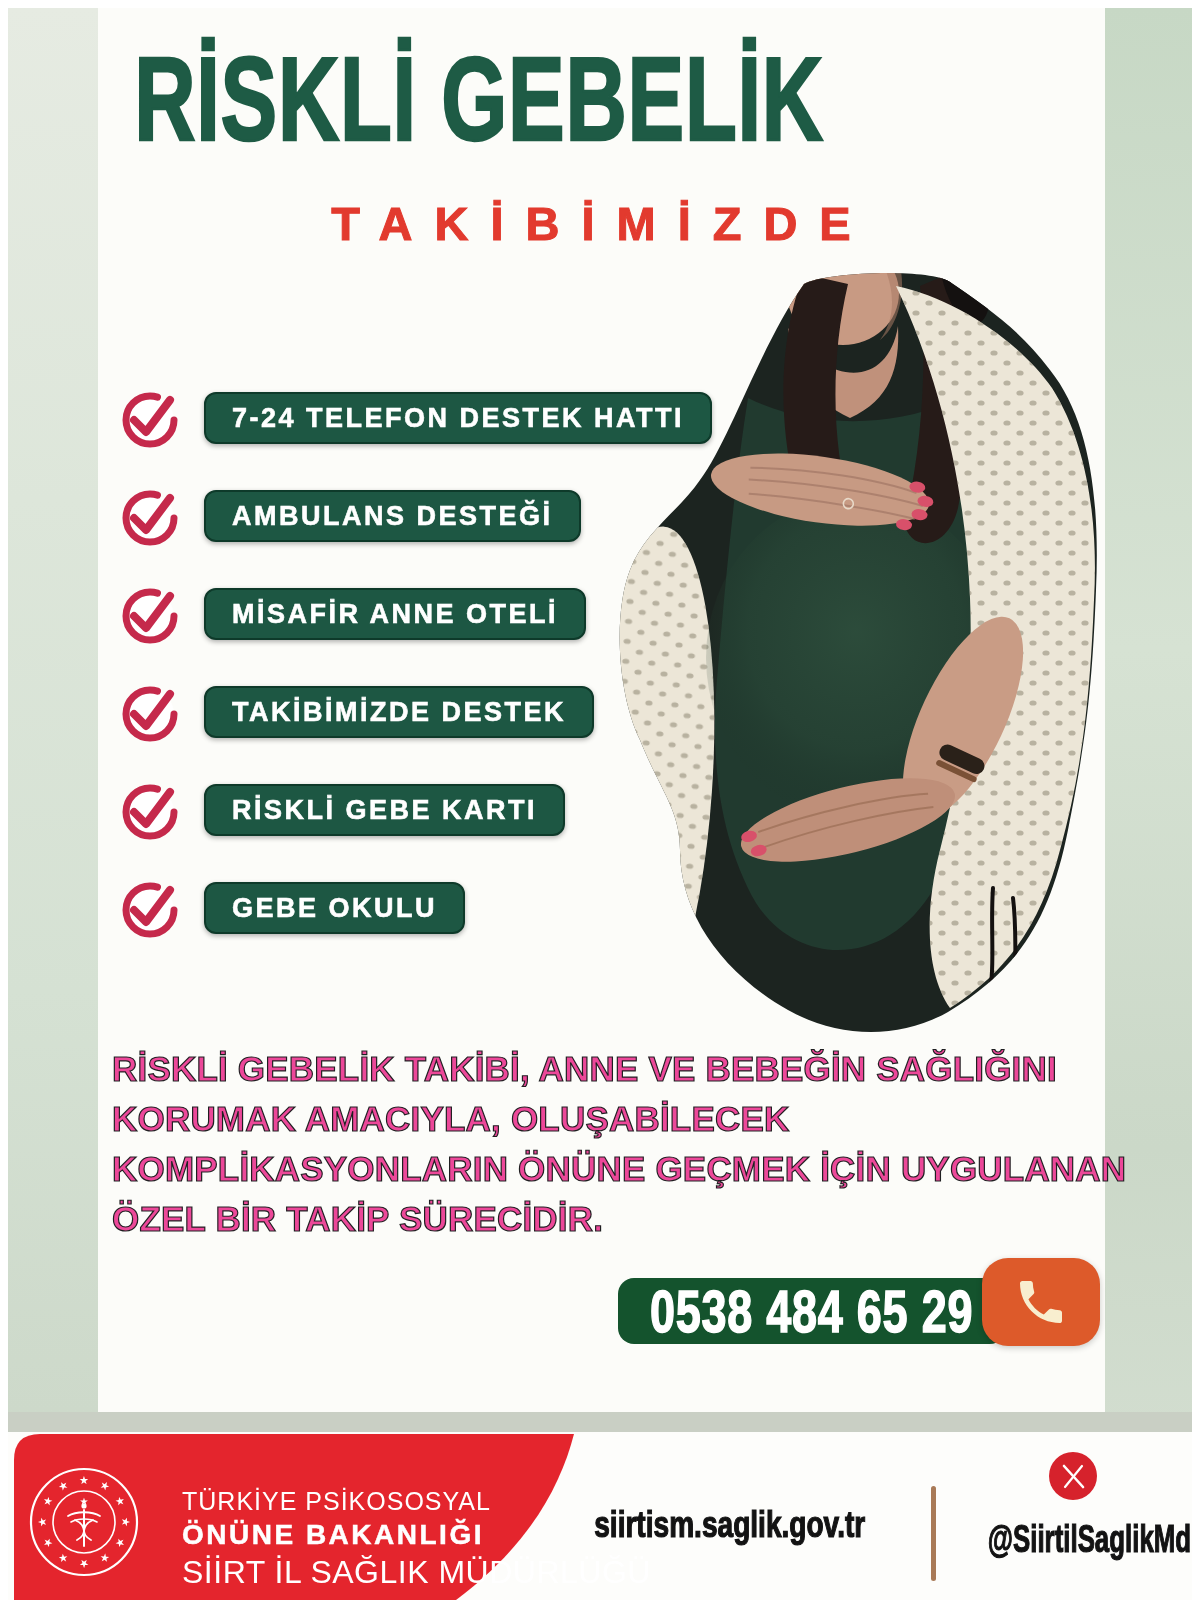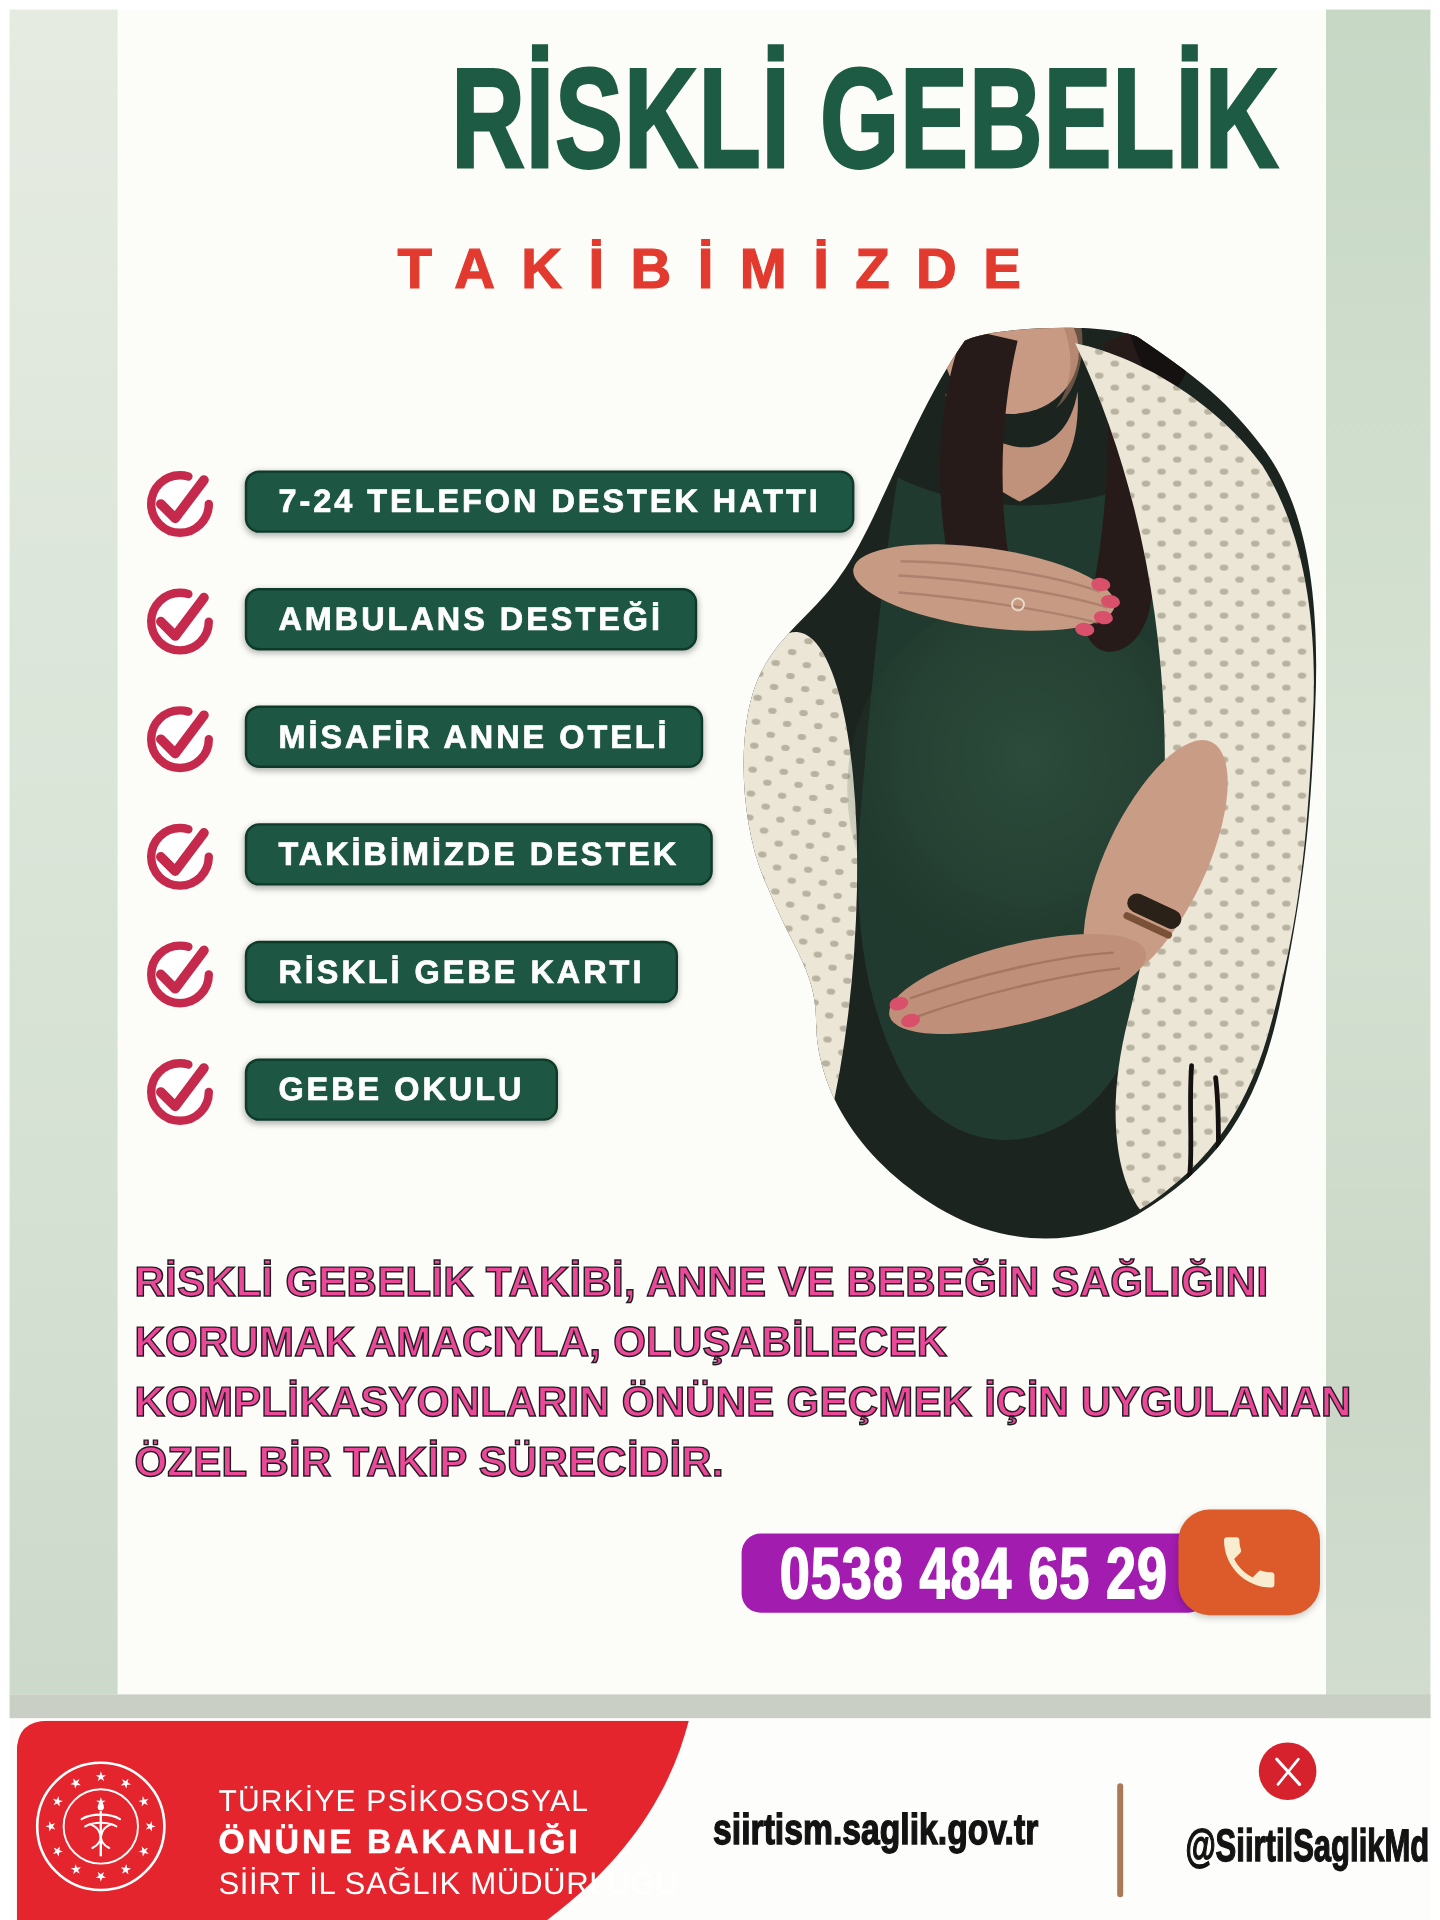--- a/index.html
+++ b/index.html
@@ -7,21 +7,21 @@
     position:relative;width:1200px;height:1600px;background:#ffffff;
     overflow:hidden;font-family:"Liberation Sans",sans-serif;
   }
   .inner-bg{position:absolute;left:8px;top:8px;width:1184px;height:1584px;background:#fcfcf9;}
   .band-left{position:absolute;left:8px;top:8px;width:90px;height:1404px;
     background:linear-gradient(180deg,#e6ebe2 0%,#dde6da 35%,#d5e1d3 70%,#cdd9ca 100%);}
   .band-right{position:absolute;left:1105px;top:8px;width:87px;height:1424px;
     background:linear-gradient(180deg,#c7d8c5 0%,#d6e2d3 45%,#cbd8c8 80%,#d2ddcf 100%);}
   .strip{position:absolute;left:8px;top:1412px;width:1184px;height:20px;background:#c9cfc4;}
 
-  .title{position:absolute;left:0;top:38px;width:100%;text-align:right;
+  .title{position:absolute;left:0;top:38px;width:100%;text-align:left;
     font-size:118px;font-weight:700;color:#1e5b45;line-height:1.05;white-space:nowrap;}
   .title .squeeze{display:inline-block;transform:scaleX(.72);transform-origin:50% 50%;
     -webkit-text-stroke:2.5px #1e5b45;letter-spacing:1px;}
   .subtitle{position:absolute;left:0;top:196px;width:100%;text-align:center;
     font-size:47px;font-weight:700;color:#e23a2e;letter-spacing:22px;padding-left:4px;
     box-sizing:border-box;-webkit-text-stroke:1px #e23a2e;white-space:nowrap;}
 
   .checklist{position:absolute;left:118px;top:386px;}
   .check-row{display:flex;align-items:center;gap:22px;height:64px;margin-bottom:34px;}
   .check-icon{width:64px;height:64px;flex:0 0 64px;}
@@ -31,34 +31,34 @@
     -webkit-text-stroke:.6px #fff;}
 
   .photo{position:absolute;left:598px;top:268px;width:512px;height:772px;}
 
   .desc{position:absolute;left:112px;top:1044px;width:980px;color:#ec4899;
     font-size:35px;font-weight:700;line-height:1.43;-webkit-text-stroke:1.2px #1f1f21;
     letter-spacing:.2px;}
   .desc div{white-space:nowrap;}
 
   .phone-bar{position:absolute;left:618px;top:1278px;width:388px;height:66px;
-    background:#a21caf;border-radius:16px;display:flex;align-items:center;justify-content:center;}
+    background:#14532d;border-radius:16px;display:flex;align-items:center;justify-content:center;}
   .phone-number{color:#fff;font-size:60px;font-weight:700;white-space:nowrap;
     display:inline-block;transform:scaleX(.75);-webkit-text-stroke:1.5px #fff;letter-spacing:1px;}
   .call-btn{position:absolute;left:982px;top:1258px;width:118px;height:88px;background:#dd5a2a;
     border-radius:26px;display:flex;align-items:center;justify-content:center;
     box-shadow:0 2px 6px rgba(0,0,0,.2);cursor:pointer;}
 
   .footer-bg{position:absolute;left:8px;top:1432px;width:1184px;height:168px;background:#fdfdfb;}
   .red-shape{position:absolute;left:14px;top:1434px;width:576px;height:166px;}
   .ministry{position:absolute;left:182px;top:1487px;color:#ffffff;}
   .ministry .m1{font-size:25px;font-weight:400;letter-spacing:1px;margin-bottom:3px;}
   .ministry .m2{font-size:28px;font-weight:700;letter-spacing:2.5px;margin-bottom:3px;
     -webkit-text-stroke:.5px #fff;}
-  .ministry .m3{font-size:26px;font-weight:400;letter-spacing:.5px;}
+  .ministry .m3{font-size:32px;font-weight:400;letter-spacing:.5px;}
   .website{position:absolute;left:555px;top:1504px;width:350px;text-align:center;
     color:#131313;font-size:36px;font-weight:700;cursor:pointer;}
   .website .squeeze{display:inline-block;transform:scaleX(.78);transform-origin:50% 50%;
     -webkit-text-stroke:1.2px #131313;white-space:nowrap;}
   .divider{position:absolute;left:931px;top:1486px;width:5px;height:95px;background:#a97a57;
     border-radius:3px;}
   .x-badge{position:absolute;left:1049px;top:1452px;width:48px;height:48px;border-radius:50%;
     background:#d6222c;display:flex;align-items:center;justify-content:center;}
   .handle{position:absolute;left:940px;top:1518px;width:266px;text-align:center;color:#131313;
     font-size:38px;font-weight:700;cursor:pointer;}

